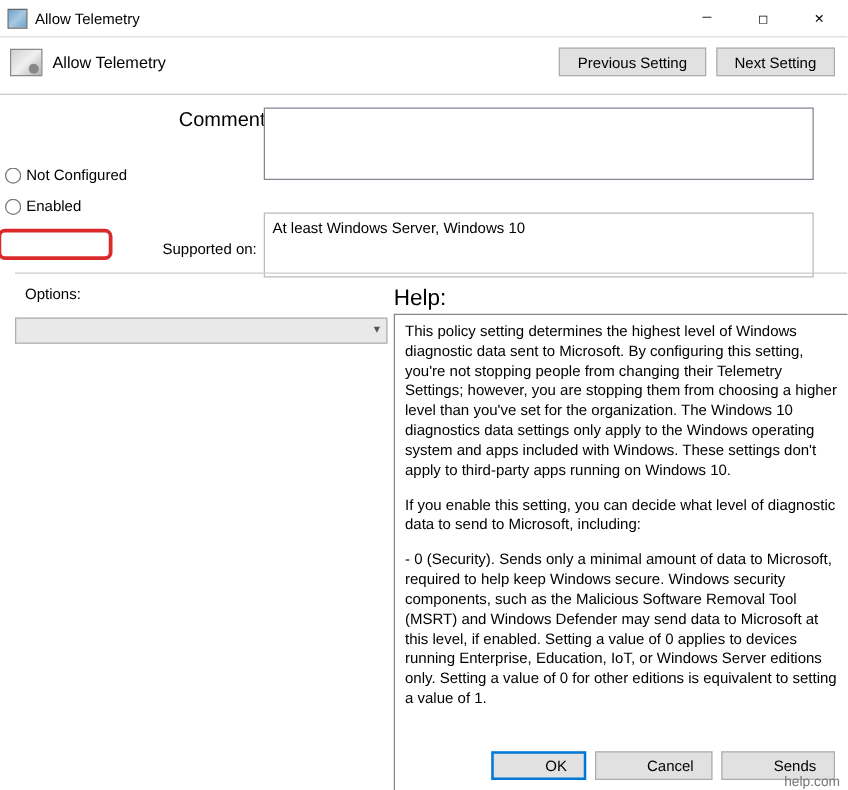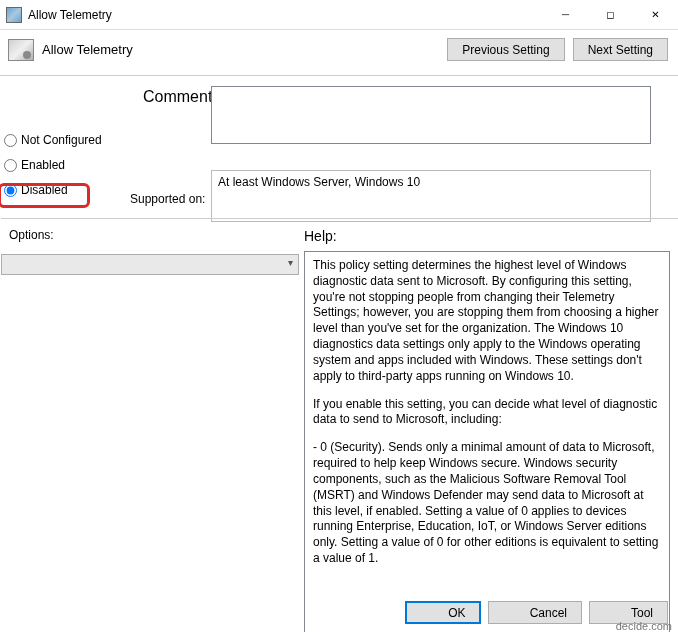--- a/index.html
+++ b/index.html
@@ -27,23 +27,23 @@
     
     .red-highlight { border: 3px solid #da2a2a; border-radius: 6px; position: absolute; pointer-events: none; }
     .red-disabled-box { left: -6px; top: 53px; width: 92px; height: 25px; }
 
     .comment-lbl { position: absolute; left: 143px; top: 12px; font-size: 16px; }
     .comment-area { position: absolute; left: 211px; top: 10px; width: 440px; height: 58px; border: 1px solid #828790; resize: none; font-family: inherit; font-size: 12px; padding: 2px; overflow-y: scroll; }
 
     .supported-lbl { position: absolute; left: 130px; top: 116px; font-size: 12px; }
     .supported-box { position: absolute; left: 211px; top: 94px; width: 440px; height: 52px; border: 1px solid #bbb; background: #fff; padding: 4px 6px; font-size: 12px; overflow-y: scroll; }
 
-    .lowergrid { position: absolute; top: 142px; left: 1px; right: 0; border-top: 1px solid #ccc; }
+    .lowergrid { position: absolute; top: 142px; left: 12px; right: 0; border-top: 1px solid #ccc; }
     .options-lbl { position: absolute; left: 8px; top: 9px; font-size: 12px; }
-    .help-lbl { position: absolute; left: 303px; top: 9px; font-size: 14px; }
+    .help-lbl { position: absolute; left: 303px; top: 9px; font-size: 18px; }
 
     .options-combo { position:absolute; left:0; top:35px; width:298px; height:21px; background:#e9e9e9; border:1px solid #adadad; }
     .options-combo::after { content:'▾'; position:absolute; right:5px; top:2px; color:#555; font-size:10px; }
 
     .help-box { position: absolute; left: 303px; top: 32px; width: 366px; height: 383px; border: 1px solid #828790; background: #fff; overflow-y: scroll; padding: 6px 8px; font-size: 12px; line-height: 1.32; }
     .help-box p { margin-bottom: 12px; }
 
     .footer { position: absolute; bottom: 8px; right: 10px; display: flex; gap: 7px; }
     .footer .btn { min-width: 73px; padding-left: 41px; }
     .btn-ok { border: 2px solid #0078d7; padding: 3px 13px; }
@@ -82,24 +82,20 @@
 
   <div class="radios">
     <label class="radio-row">
       <input type="radio" name="state" style="">
       <span>Not Configured</span>
     </label>
     <label class="radio-row">
       <input type="radio" name="state" style="">
       <span>Enabled</span>
     </label>
-    <label class="radio-row">
-      <input type="radio" name="state" checked="" style="">
-      <span>Disabled</span>
-    </label>
     <div class="red-highlight red-disabled-box"></div>
   </div>
 
   <div class="comment-lbl">Comment:</div>
   <textarea class="comment-area" style=""></textarea>
 
   <div class="supported-lbl">Supported on:</div>
   <div class="supported-box">At least Windows Server, Windows 10</div>
 
   <div class="lowergrid">
@@ -115,16 +111,16 @@
       <p>If you enable this setting, you can decide what level of diagnostic data to send to Microsoft, including:</p>
       <p style="margin-bottom:0"> - 0 (Security). Sends only a minimal amount of data to Microsoft, required to help keep Windows secure. Windows security components, such as the Malicious Software Removal Tool (MSRT) and Windows Defender may send data to Microsoft at this level, if enabled. Setting a value of 0 applies to devices running Enterprise, Education, IoT, or Windows Server editions only. Setting a value of 0 for other editions is equivalent to setting a value of 1.</p>
     </div>
   </div>
 
 </div>
 
 <div class="footer">
   <button class="btn btn-ok">OK</button>
   <button class="btn">Cancel</button>
-  <button class="btn">Tool</button>
+  <button class="btn">Sends</button>
 </div>
 
-<div class="watermark">decide.com</div>
+<div class="watermark">help.com</div>
 
 </body></html>

